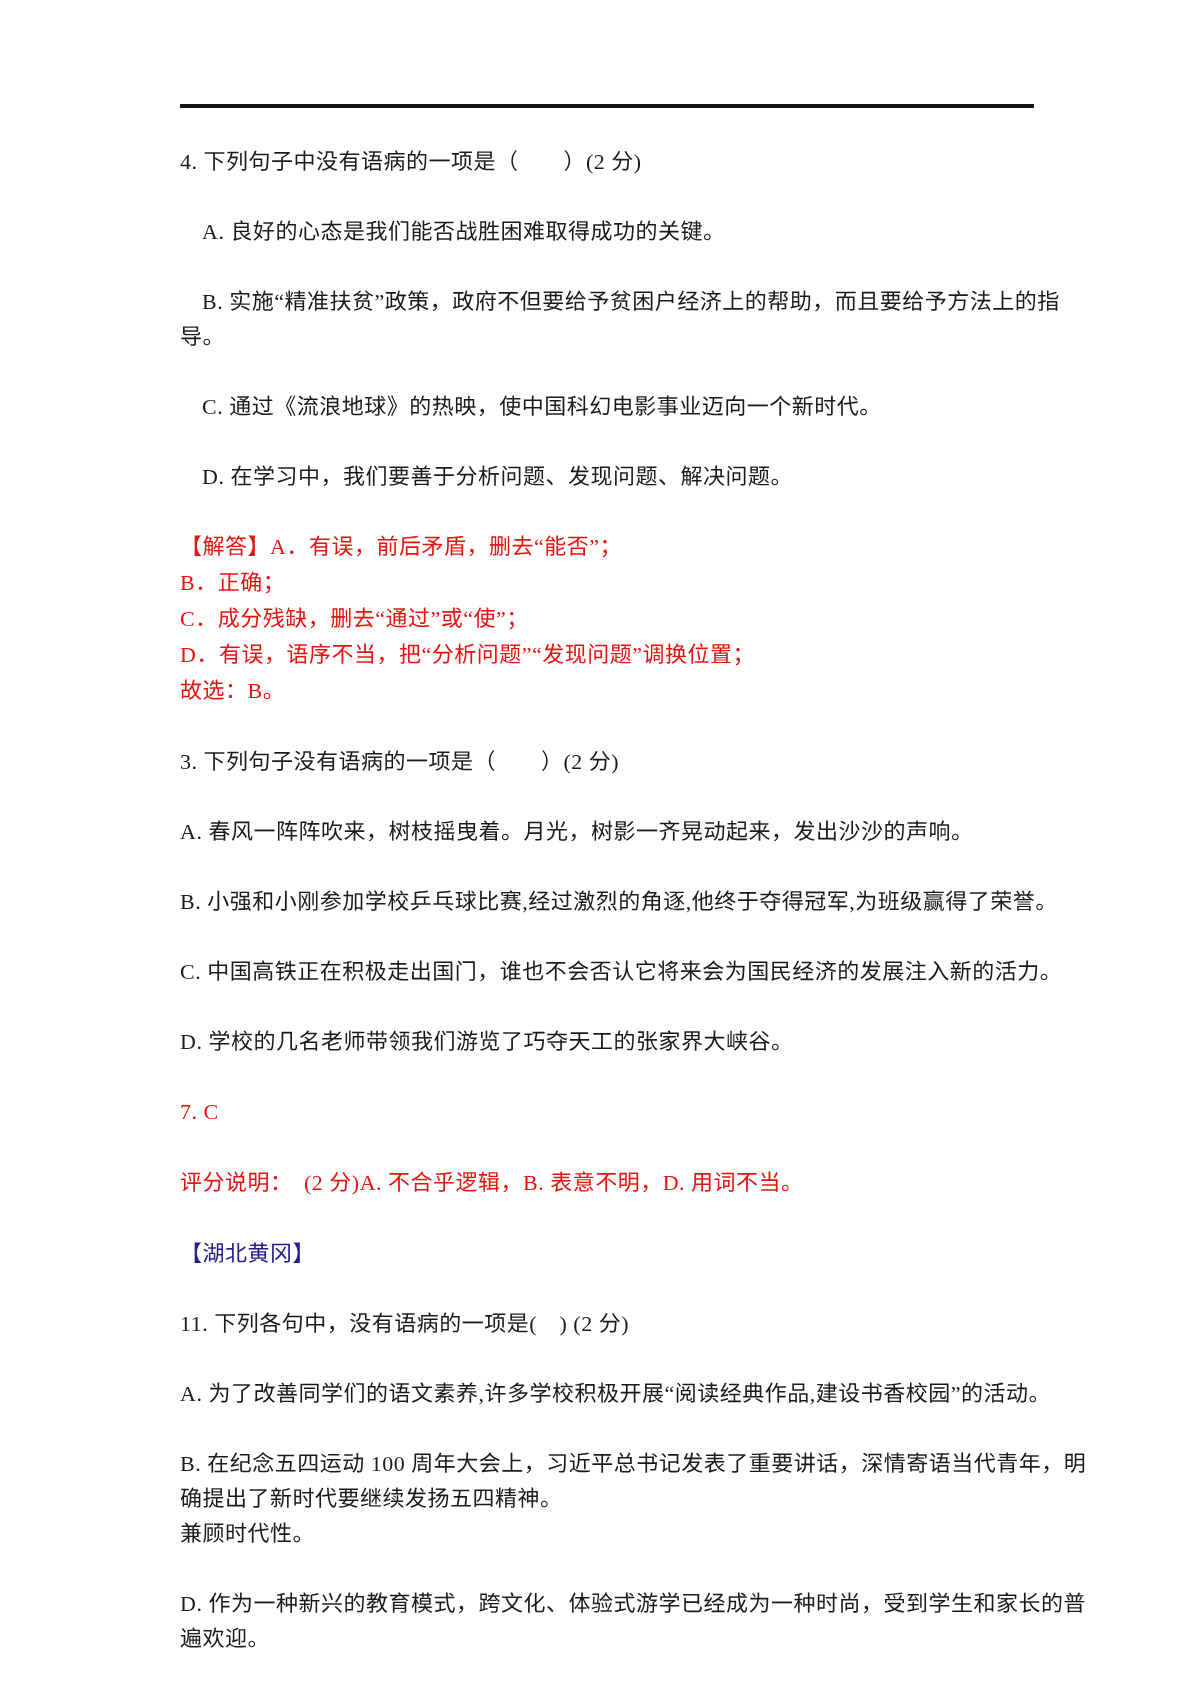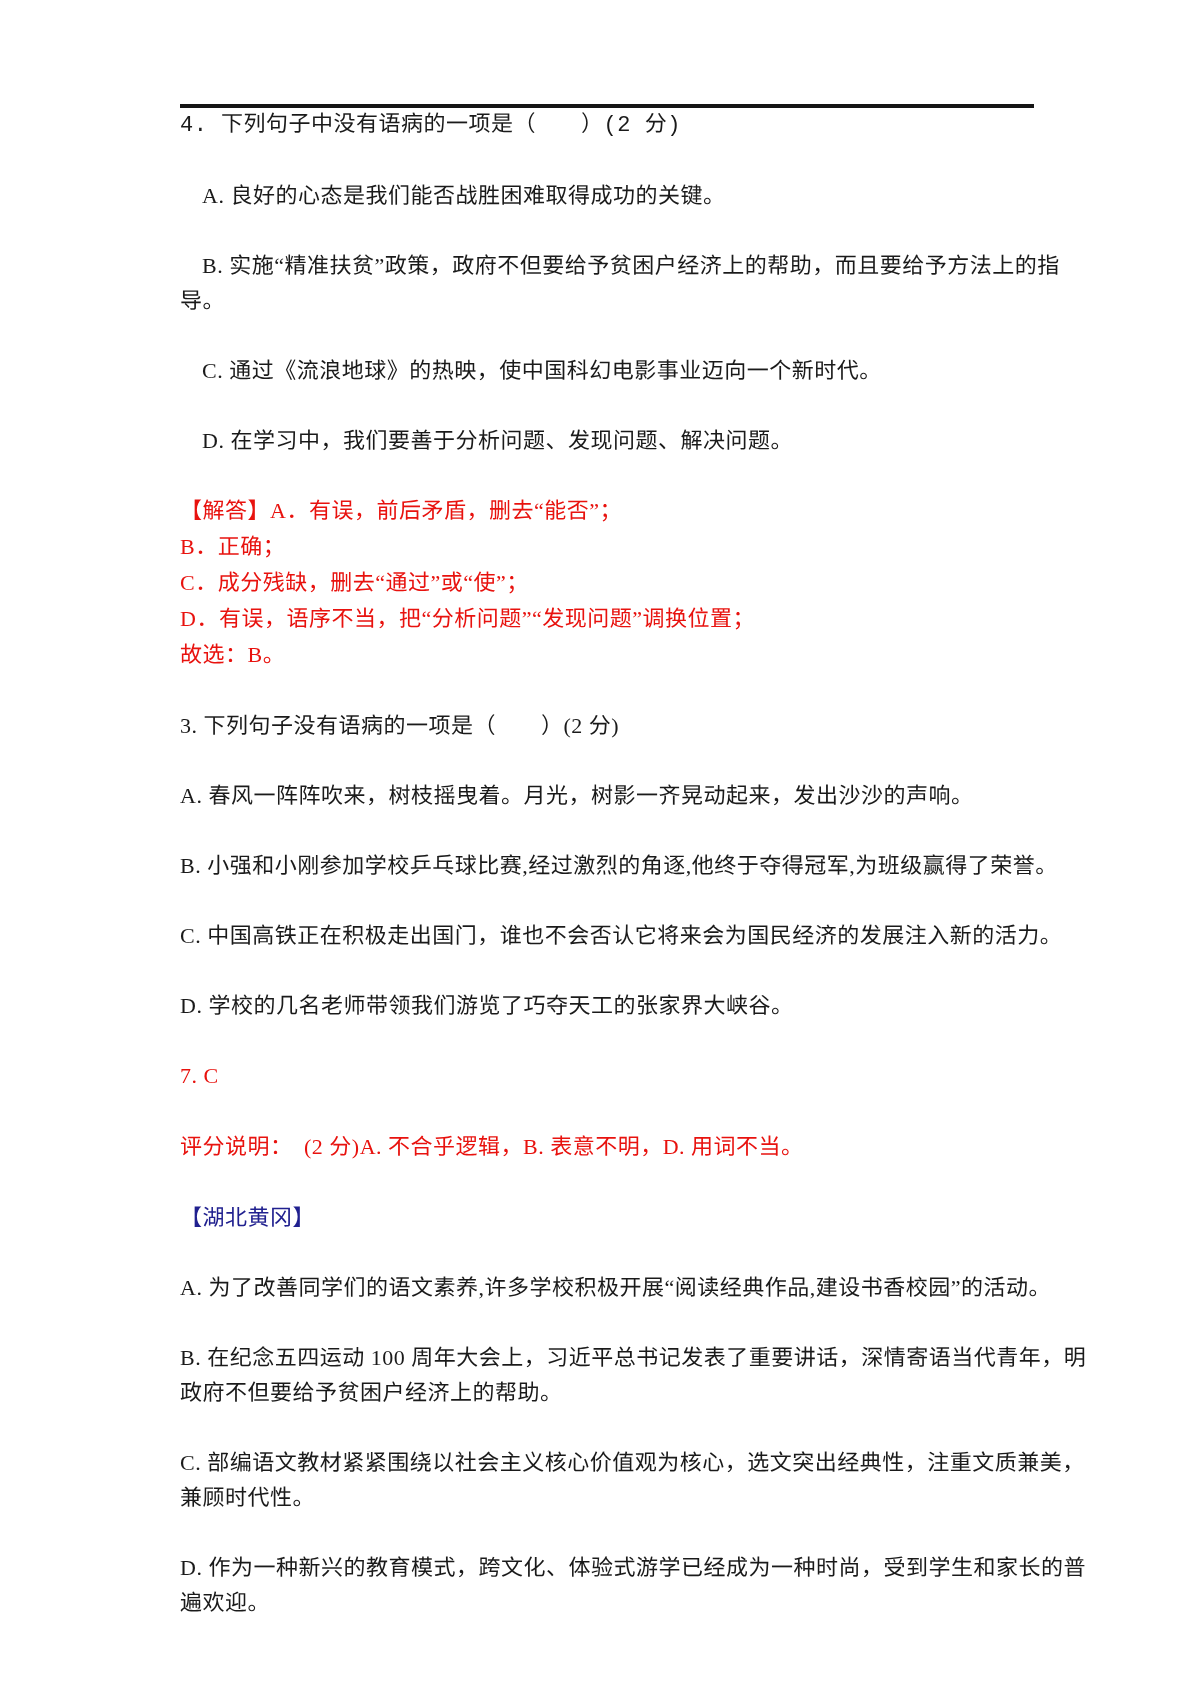--- a/index.html
+++ b/index.html
@@ -26,21 +26,21 @@
     background:#151515;
   }
   p.ln{
     margin:0;
     font-size:22px;
     line-height:35px;
     white-space:nowrap;
     letter-spacing:0.5px;
   }
   p.gap{margin-top:35px;}
-  p.first{font-family:Liberation Mono, monospace;}
+  p.first{margin-top:36px;}
   p.indent{padding-left:22px;}
   p.red{color:var(--red);line-height:36px;}
   p.blue{color:var(--blue);}
 </style>
 </head>
 <body>
 
 <div class="content">
 
   <div class="rule"></div>
@@ -59,21 +59,21 @@
 
   <p class="ln gap">3. 下列句子没有语病的一项是（　　）(2 分)</p>
   <p class="ln gap">A. 春风一阵阵吹来，树枝摇曳着。月光，树影一齐晃动起来，发出沙沙的声响。</p>
   <p class="ln gap">B. 小强和小刚参加学校乒乓球比赛,经过激烈的角逐,他终于夺得冠军,为班级赢得了荣誉。</p>
   <p class="ln gap">C. 中国高铁正在积极走出国门，谁也不会否认它将来会为国民经济的发展注入新的活力。</p>
   <p class="ln gap">D. 学校的几名老师带领我们游览了巧夺天工的张家界大峡谷。</p>
   <p class="ln gap red">7. C</p>
   <p class="ln gap red">评分说明：　(2 分)A. 不合乎逻辑，B. 表意不明，D. 用词不当。</p>
 
   <p class="ln gap blue">【湖北黄冈】</p>
+  <p class="ln gap">11. 下列各句中，没有语病的一项是(　) (2 分)</p>
   <p class="ln gap">A. 为了改善同学们的语文素养,许多学校积极开展“阅读经典作品,建设书香校园”的活动。</p>
   <p class="ln gap">B. 在纪念五四运动 100 周年大会上，习近平总书记发表了重要讲话，深情寄语当代青年，明</p>
-  <p class="ln">政府不但要给予贫困户经济上的帮助。</p>
-  <p class="ln gap">C. 部编语文教材紧紧围绕以社会主义核心价值观为核心，选文突出经典性，注重文质兼美，</p>
+  <p class="ln">确提出了新时代要继续发扬五四精神。</p>
   <p class="ln">兼顾时代性。</p>
   <p class="ln gap">D. 作为一种新兴的教育模式，跨文化、体验式游学已经成为一种时尚，受到学生和家长的普</p>
   <p class="ln">遍欢迎。</p>
 
 </div>
 
 </body></html>

